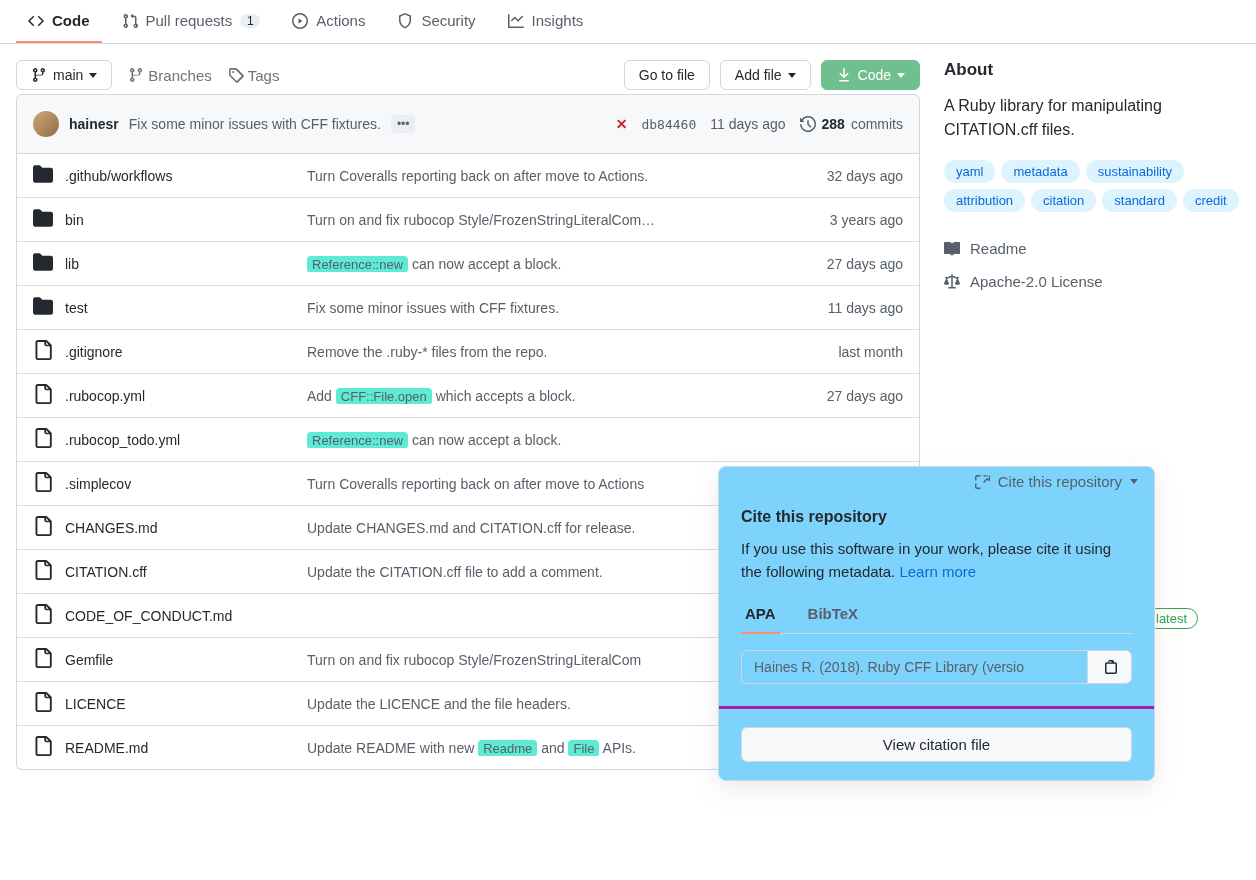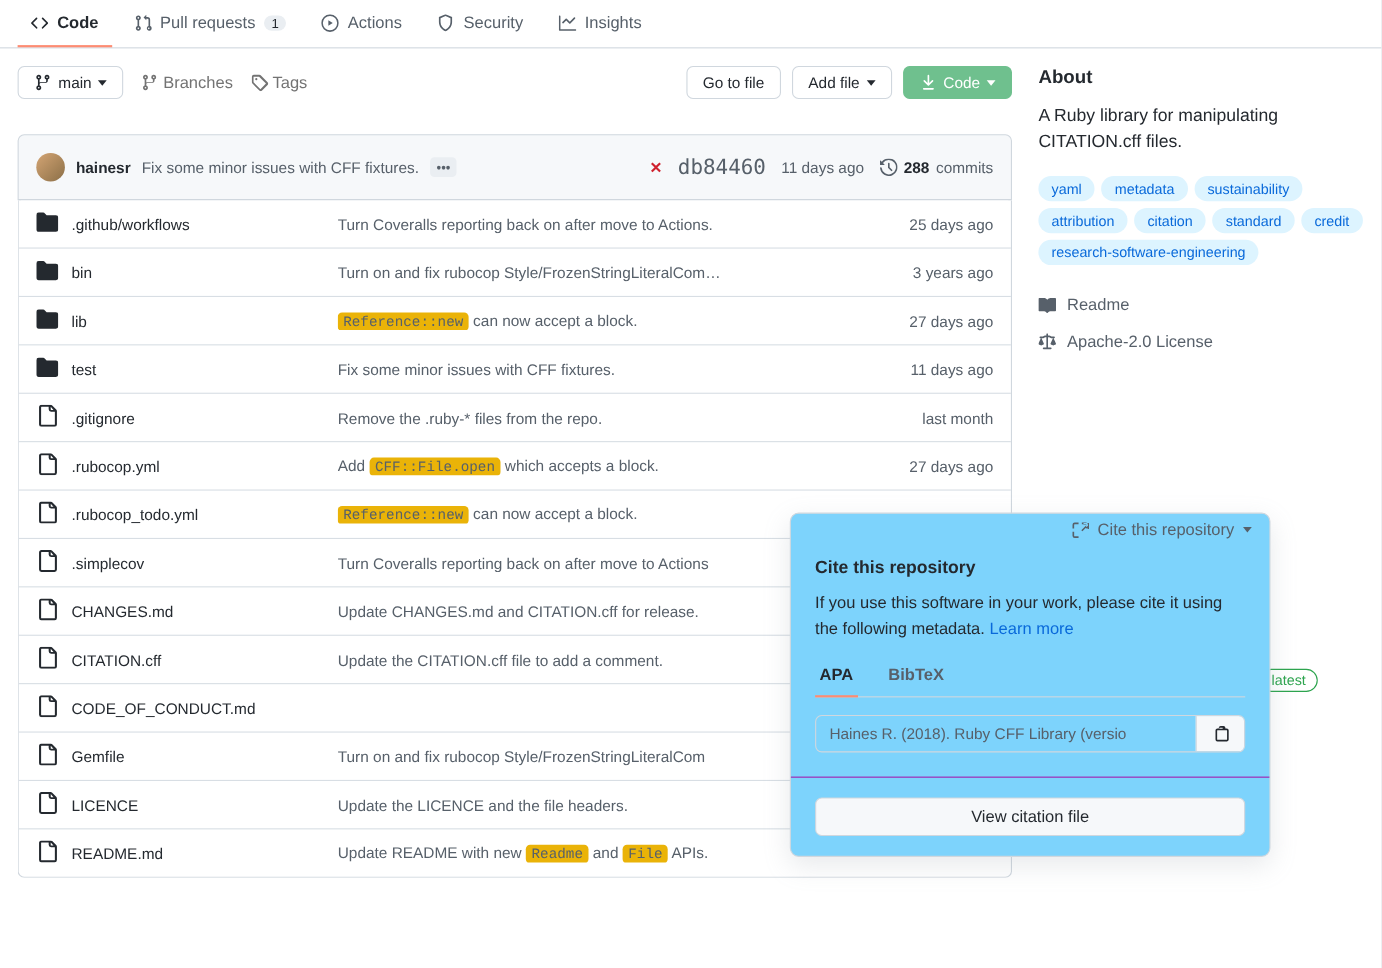--- a/index.html
+++ b/index.html
@@ -5,64 +5,64 @@
 * { box-sizing: border-box; margin: 0; padding: 0; }
 body { font-family: -apple-system, BlinkMacSystemFont, "Segoe UI", Helvetica, Arial, sans-serif; font-size: 14px; color: #24292f; background: #fff; }
 .tabs { display: flex; gap: 8px; padding: 0 16px; border-bottom: 1px solid #d0d7de; }
 .tab { display: flex; align-items: center; gap: 8px; padding: 12px 12px; color: #57606a; cursor: pointer; border-bottom: 2px solid transparent; font-size: 15px; }
 .tab.active { border-bottom-color: #fd8c73; color: #24292f; font-weight: 600; }
 .tab .badge { background: #eaeef2; color: #24292f; border-radius: 10px; padding: 0 6px; font-size: 12px; min-width: 20px; text-align: center; font-weight: 500; }
 .icon { display: inline-flex; width: 16px; height: 16px; }
 .container { display: flex; padding: 16px; gap: 24px; }
 .main { flex: 1; min-width: 0; }
 .sidebar { width: 296px; flex-shrink: 0; }
-.toolbar { display: flex; align-items: center; gap: 16px; margin-bottom: 32px; }
+.toolbar { display: flex; align-items: center; gap: 16px; margin-bottom: 4px; }
 .btn { display: inline-flex; align-items: center; gap: 6px; padding: 6px 14px; border: 1px solid #d0d7de; border-radius: 6px; background: #f6f8fa; color: #24292f; cursor: pointer; font-size: 14px; font-weight: 500; }
 .btn.plain { background: #fff; }
 .btn.green { background: #6fc08e; border-color: #6fc08e; color: #fff; }
 .toolbar-right { margin-left: auto; display: flex; gap: 10px; }
 .link-btn { display: inline-flex; align-items: center; gap: 4px; color: #737373; cursor: pointer; font-size: 15px; }
 .commit-bar { display: flex; align-items: center; gap: 10px; padding: 16px; border: 1px solid #d0d7de; border-top-left-radius: 6px; border-top-right-radius: 6px; background: #f6f8fa; }
 .avatar { width: 26px; height: 26px; border-radius: 50%; background: linear-gradient(135deg,#d4a574,#8b6f47); }
 .commit-author { font-weight: 600; }
 .commit-msg { color: #57606a; }
 .ellipsis-badge { background: #eaeef2; border-radius: 4px; padding: 0 6px; color: #57606a; cursor: pointer; font-size: 12px; line-height: 18px; }
 .commit-right { margin-left: auto; display: flex; align-items: center; gap: 14px; color: #57606a; font-size: 14px; }
-.commit-hash { font-family: ui-monospace, monospace; font-size: 19px; }
+.commit-hash { font-family: ui-monospace, monospace; font-size: 13px; }
 .x-mark { color: #cf222e; font-weight: bold; }
 .commits-count { display: flex; align-items: center; gap: 6px; }
 .commits-count strong { color: #24292f; }
 .file-list { border: 1px solid #d0d7de; border-top: none; border-bottom-left-radius: 6px; border-bottom-right-radius: 6px; }
 .file-row { display: flex; align-items: center; padding: 10px 16px; border-bottom: 1px solid #d8dee4; gap: 12px; }
 .file-row:last-child { border-bottom: none; }
 .file-icon { width: 20px; flex-shrink: 0; }
 .file-name { width: 230px; flex-shrink: 0; color: #24292f; }
 .file-name.folder { color: #24292f; }
 .file-msg { flex: 1; color: #57606a; white-space: nowrap; overflow: hidden; text-overflow: ellipsis; }
 .file-time { color: #57606a; flex-shrink: 0; }
-code.inline { font-family: Liberation Mono, monospace; background: #eab308; padding: 1px 5px; border-radius: 4px; font-size: 13px; }
+code.inline { font-family: Liberation Sans, sans-serif; background: #5eead4; padding: 1px 5px; border-radius: 4px; font-size: 13px; }
 .sidebar h2 { font-size: 17px; font-weight: 600; margin-bottom: 14px; }
 .about-desc { font-size: 16px; color: #24292f; margin-bottom: 18px; line-height: 1.5; }
 .topics { display: flex; flex-wrap: wrap; gap: 6px; margin-bottom: 20px; }
 .topic { background: #ddf4ff; color: #0969da; border-radius: 14px; padding: 4px 12px; font-size: 13px; cursor: pointer; }
 .sidebar-link { display: flex; align-items: center; gap: 10px; padding: 8px 0; color: #57606a; cursor: pointer; font-size: 15px; }
 .popover { position: absolute; top: 466px; left: 718px; width: 437px; background: #7dd3fc; border: 1px solid #d0d7de; border-radius: 8px; box-shadow: 0 8px 24px rgba(140,149,159,0.2); z-index: 100; }
 .popover-header { padding: 6px 16px; display: flex; justify-content: flex-end; align-items: center; }
 .cite-trigger { display: flex; align-items: center; gap: 8px; color: #57606a; cursor: pointer; font-size: 15px; }
 .popover-body { padding: 0 22px 22px; }
 .popover-title { font-size: 16px; font-weight: 600; margin: 12px 0; }
 .popover-text { font-size: 15px; color: #24292f; line-height: 1.5; margin-bottom: 12px; }
 .popover-text a { color: #0969da; text-decoration: none; }
 .format-tabs { display: flex; gap: 24px; border-bottom: 1px solid #d0d7de; margin-bottom: 16px; }
 .format-tab { padding: 10px 4px; font-size: 15px; font-weight: 600; color: #57606a; cursor: pointer; border-bottom: 2px solid transparent; margin-bottom: -1px; }
 .format-tab.active { color: #24292f; border-bottom-color: #fd8c73; }
 .citation-box { display: flex; border: 1px solid #d0d7de; border-radius: 6px; overflow: hidden; }
 .citation-text { flex: 1; padding: 8px 12px; font-size: 14px; color: #57606a; white-space: nowrap; overflow: hidden; }
 .copy-btn { width: 44px; border-left: 1px solid #d0d7de; display: flex; align-items: center; justify-content: center; cursor: pointer; background: #f6f8fa; }
-.popover-footer { border-top: 1px solid #a21caf; padding: 18px 22px; }
+.popover-footer { border-top: 3px solid #a21caf; padding: 18px 22px; }
 .view-btn { width: 100%; padding: 8px; border: 1px solid #d0d7de; border-radius: 6px; background: #f6f8fa; font-size: 15px; font-weight: 500; cursor: pointer; text-align: center; }
 .latest-chip { position: absolute; top: 608px; left: 1145px; border: 1px solid #2da44e; color: #2da44e; border-radius: 14px; padding: 2px 10px; font-size: 13px; background: #fff; }
 .caret { display: inline-block; width: 0; height: 0; border-left: 4px solid transparent; border-right: 4px solid transparent; border-top: 5px solid currentColor; }
 svg { fill: currentColor; }
 </style>
 </head>
 <body>
 
 <div class="tabs">
   <div class="tab active">
@@ -175,21 +175,21 @@
       </div>
     </div>
 
     <div class="file-list">
         <div class="file-row">
           <span class="file-icon"><svg viewBox="0 0 16 16" fill="#79b8f3">
               <path d="M1.75 1A1.75 1.75 0 000 2.75v10.5C0 14.216.784 15 1.75 15h12.5A1.75 1.75 0 0016 13.25v-8.5A1.75 1.75 0 0014.25 3H7.5L6.25 1.75A1.75 1.75 0 005 1H1.75z"></path>
             </svg></span>
           <span class="file-name folder">.github/workflows</span>
           <span class="file-msg">Turn Coveralls reporting back on after move to Actions.</span>
-          <span class="file-time">25 days ago</span>
+          <span class="file-time">32 days ago</span>
         </div>
         <div class="file-row">
           <span class="file-icon"><svg viewBox="0 0 16 16" fill="#79b8f3">
               <path d="M1.75 1A1.75 1.75 0 000 2.75v10.5C0 14.216.784 15 1.75 15h12.5A1.75 1.75 0 0016 13.25v-8.5A1.75 1.75 0 0014.25 3H7.5L6.25 1.75A1.75 1.75 0 005 1H1.75z"></path>
             </svg></span>
           <span class="file-name folder">bin</span>
           <span class="file-msg">Turn on and fix rubocop Style/FrozenStringLiteralCom…</span>
           <span class="file-time">3 years ago</span>
         </div>
         <div class="file-row">
@@ -294,21 +294,20 @@
     <h2>About</h2>
     <p class="about-desc">A Ruby library for manipulating CITATION.cff files.</p>
     <div class="topics">
         <span class="topic">yaml</span>
         <span class="topic">metadata</span>
         <span class="topic">sustainability</span>
         <span class="topic">attribution</span>
         <span class="topic">citation</span>
         <span class="topic">standard</span>
         <span class="topic">credit</span>
-        <span class="topic">research-software-engineering</span>
       </div>
     <div class="sidebar-link">
       <span class="icon">
           <svg viewBox="0 0 16 16">
             <path d="M0 1.75A.75.75 0 01.75 1h4.253c1.227 0 2.317.59 3 1.501A3.744 3.744 0 0111.006 1h4.245a.75.75 0 01.75.75v10.5a.75.75 0 01-.75.75h-4.507a2.25 2.25 0 00-1.591.659l-.622.621a.75.75 0 01-1.06 0l-.622-.621A2.25 2.25 0 005.258 13H.75a.75.75 0 01-.75-.75V1.75z"></path>
           </svg>
         </span>
       <span>Readme</span>
     </div>
     <div class="sidebar-link">

